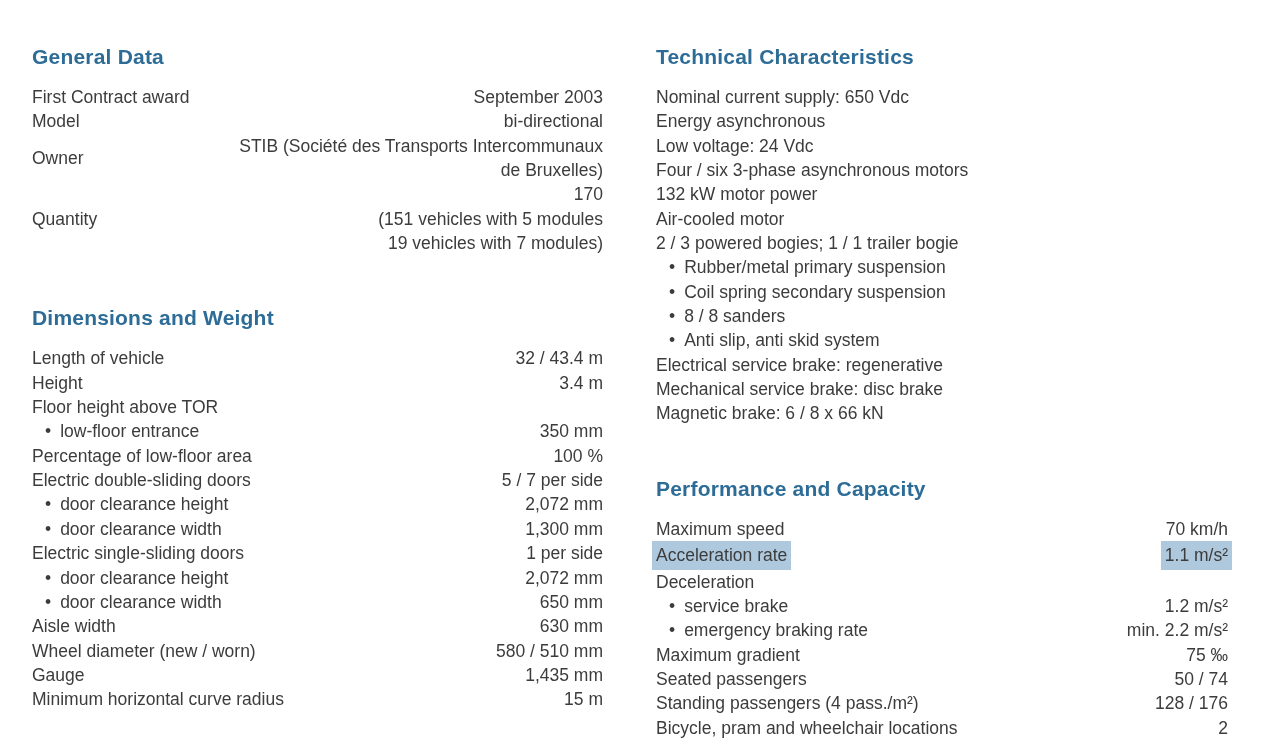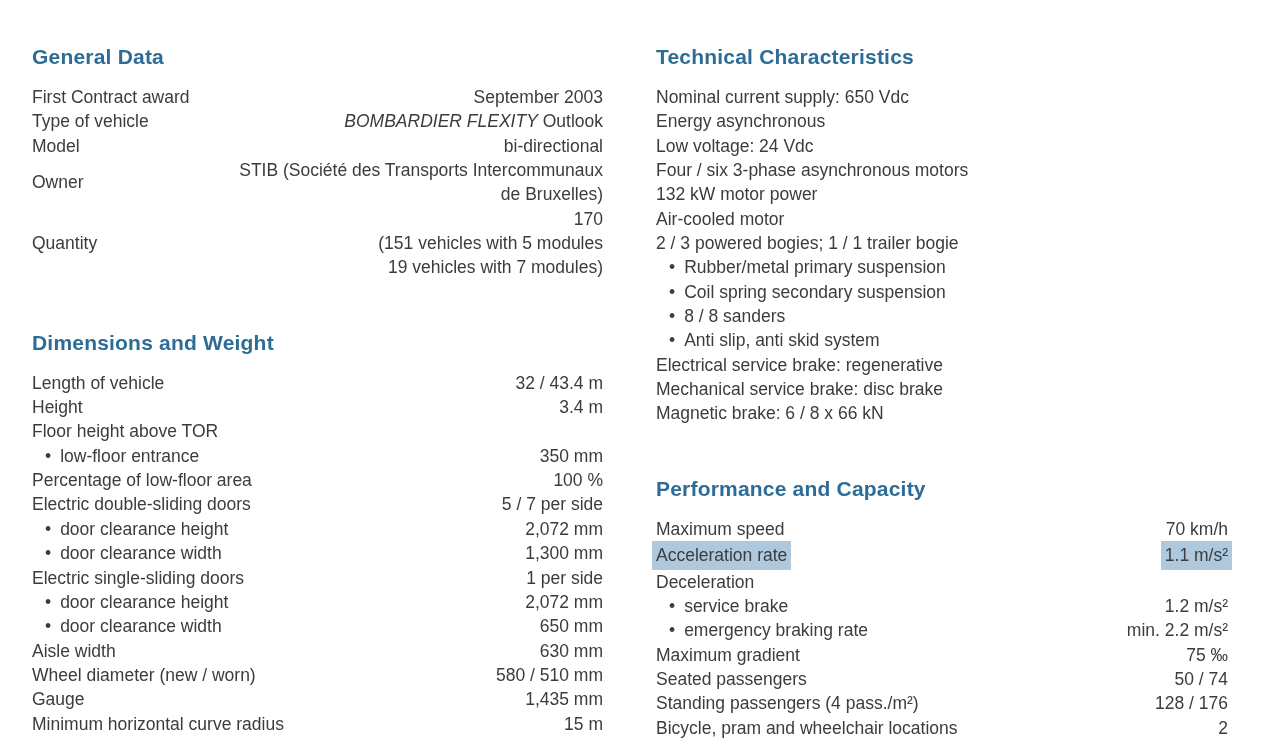--- a/index.html
+++ b/index.html
@@ -43,24 +43,20 @@
   <div class="col" id="left-col">
 
     <section class="spec-section">
       <h2>General Data</h2>
       <div>
         <div class="row">
           <span class="label">First Contract award</span>
           <span class="value">September 2003</span>
         </div>
         <div class="row">
-          <span class="label">Type of vehicle</span>
-          <span class="value"><span class="value-italic">BOMBARDIER FLEXITY</span><span> Outlook</span></span>
-        </div>
-        <div class="row">
           <span class="label">Model</span>
           <span class="value">bi-directional</span>
         </div>
         <div class="row">
           <span class="label">Owner</span>
           <span class="value">STIB (Société des Transports Intercommunaux
 de Bruxelles)</span>
         </div>
         <div class="row">
           <span class="label">Quantity</span>

